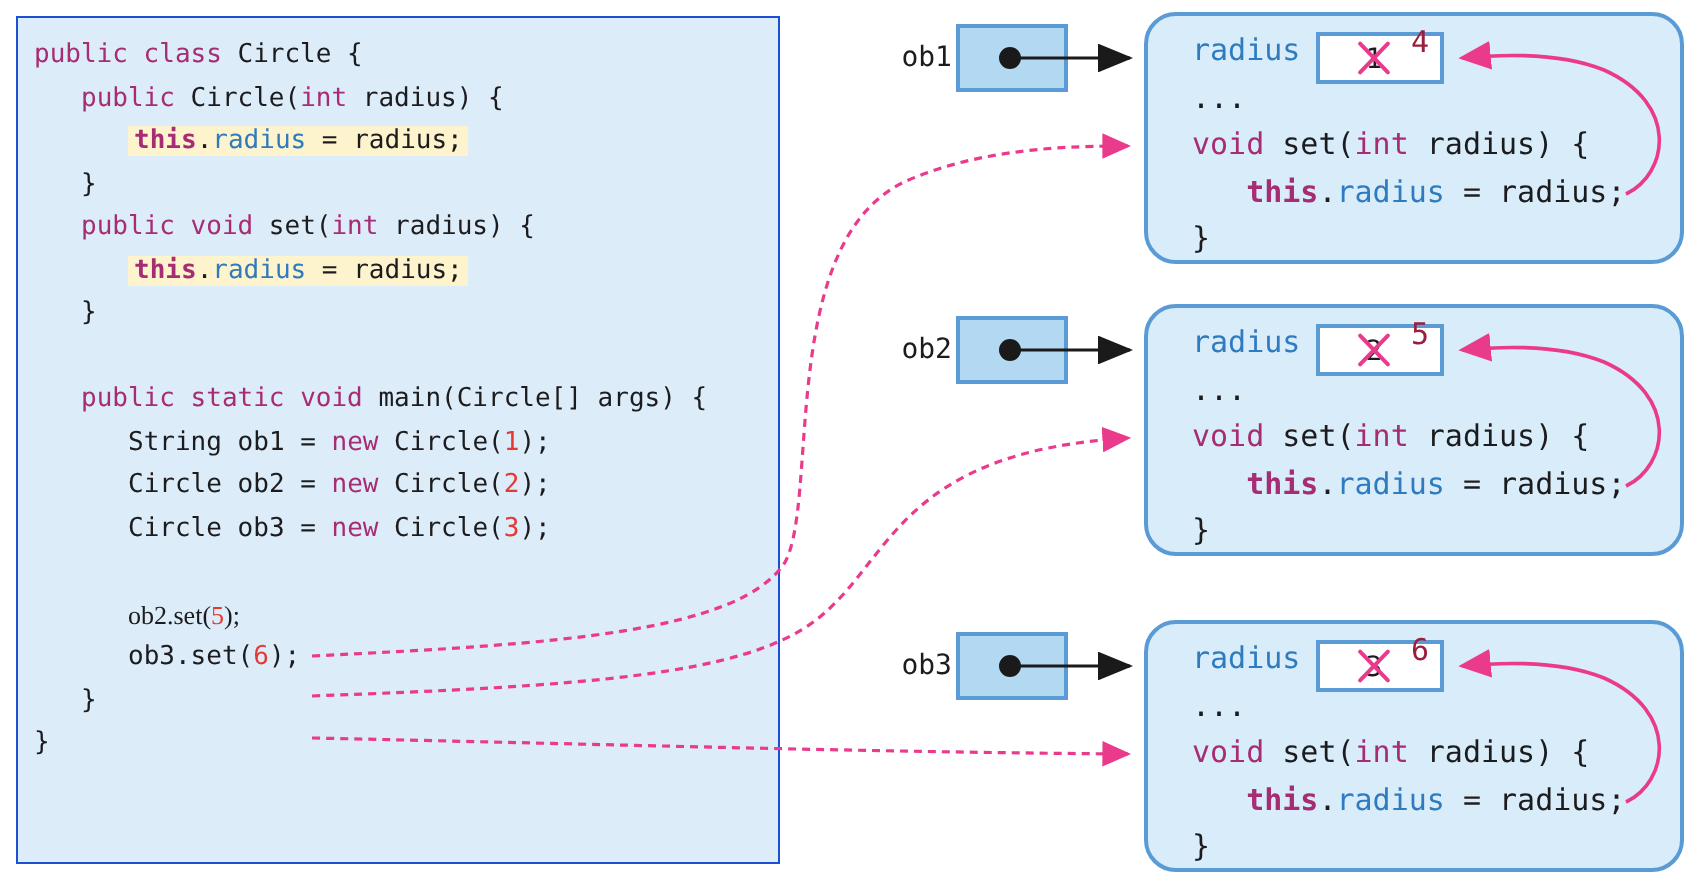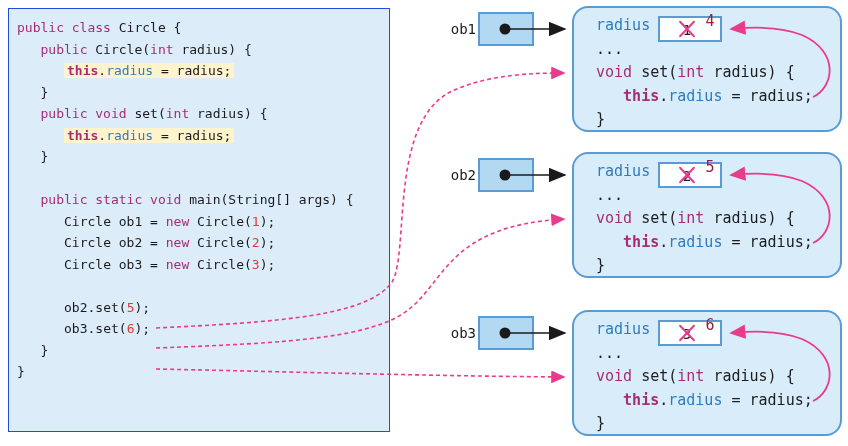--- a/index.html
+++ b/index.html
@@ -64,26 +64,26 @@
 
   <div class="code-box">
       <div class="code-line"><span><span class="k">public class </span><span class="p">Circle {</span></span></div>
       <div class="code-line" style="padding-left: 23.5px;"><span><span class="k">public</span><span class="p"> Circle(</span><span class="k">int</span><span class="p"> radius) {</span></span></div>
       <div class="code-line" style="padding-left: 47px;"><span class="hl"><span class="kb">this</span><span class="p">.</span><span class="b">radius</span><span class="p"> = radius;</span></span></div>
       <div class="code-line" style="padding-left: 23.5px;"><span><span class="p">}</span></span></div>
       <div class="code-line" style="padding-left: 23.5px;"><span><span class="k">public void</span><span class="p"> set(</span><span class="k">int</span><span class="p"> radius) {</span></span></div>
       <div class="code-line" style="padding-left: 47px;"><span class="hl"><span class="kb">this</span><span class="p">.</span><span class="b">radius</span><span class="p"> = radius;</span></span></div>
       <div class="code-line" style="padding-left: 23.5px;"><span><span class="p">}</span></span></div>
       <div class="code-line"><span></span></div>
-      <div class="code-line" style="padding-left: 23.5px;"><span><span class="k">public static void</span><span class="p"> main(String[] args) {</span></span></div>
-      <div class="code-line" style="padding-left: 47px;"><span><span class="p">Circle ob1 = </span><span class="k">new</span><span class="p"> Circle(</span><span class="n">1</span><span class="p">);</span></span></div>
+      <div class="code-line" style="padding-left: 23.5px;"><span><span class="k">public static void</span><span class="p"> main(Circle[] args) {</span></span></div>
+      <div class="code-line" style="padding-left: 47px;"><span><span class="p">String ob1 = </span><span class="k">new</span><span class="p"> Circle(</span><span class="n">1</span><span class="p">);</span></span></div>
       <div class="code-line" style="padding-left: 47px;"><span><span class="p">Circle ob2 = </span><span class="k">new</span><span class="p"> Circle(</span><span class="n">2</span><span class="p">);</span></span></div>
       <div class="code-line" style="padding-left: 47px;"><span><span class="p">Circle ob3 = </span><span class="k">new</span><span class="p"> Circle(</span><span class="n">3</span><span class="p">);</span></span></div>
       <div class="code-line"><span></span></div>
-      <div class="code-line" style="padding-left: 47px;"><span><span class="p">ob2.set(</span><span class="n">5</span><span class="p">);</span></span></div>
+      <div class="code-line" style="padding-left: 47px; font-family: Liberation Serif, serif;"><span><span class="p">ob2.set(</span><span class="n">5</span><span class="p">);</span></span></div>
       <div class="code-line" style="padding-left: 47px;"><span><span class="p">ob3.set(</span><span class="n">6</span><span class="p">);</span></span></div>
       <div class="code-line" style="padding-left: 23.5px;"><span><span class="p">}</span></span></div>
       <div class="code-line"><span><span class="p">}</span></span></div>
     </div>
 
   <div class="obj-label" style="top:20px">ob1</div>
   <div class="pointer-box" style="top:12px"></div>
   <div class="obj-box" style="top:6px">
     <div class="obj-row"><span class="fld">radius</span></div>
     <div>

